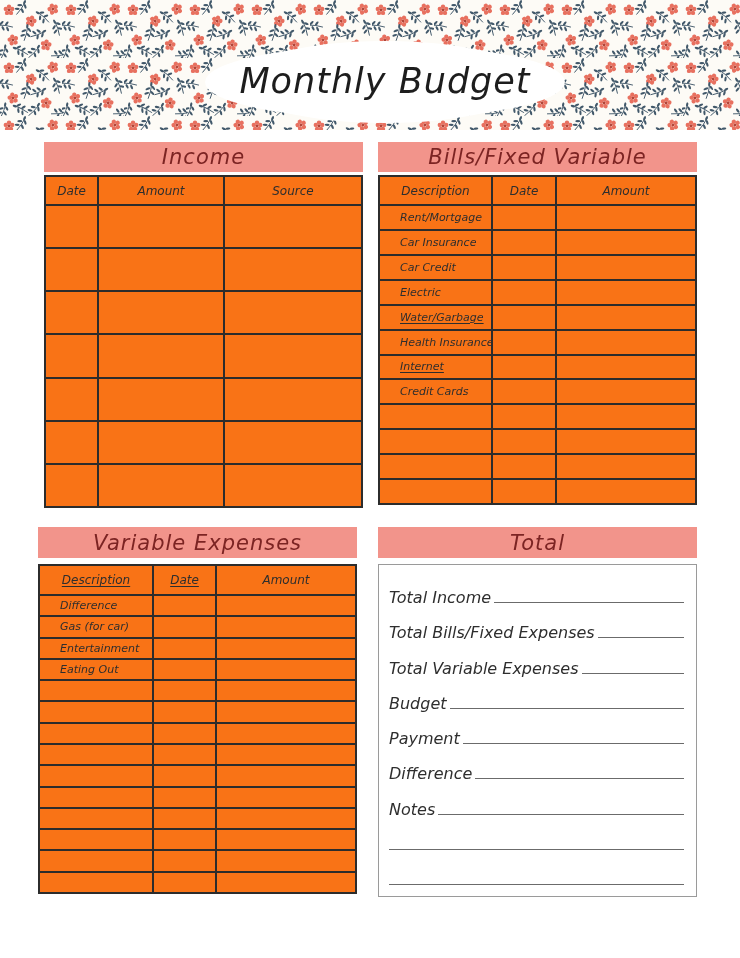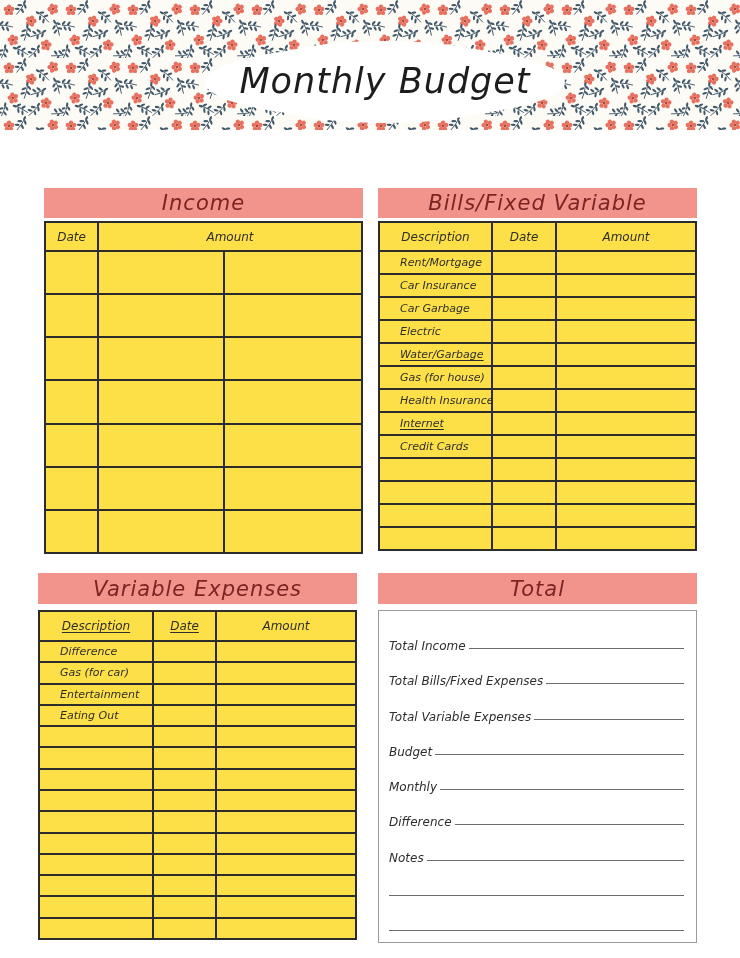--- a/index.html
+++ b/index.html
@@ -30,30 +30,30 @@
     font-style:italic;font-size:35px;color:#1d1d1d;
     letter-spacing:1px;white-space:nowrap;
   }
   .panel{position:absolute;width:319px;}
   .panel-income{left:44px;top:142px;}
   .panel-bills{left:378px;top:142px;}
   .panel-variable{left:38px;top:527px;}
   .panel-total{left:378px;top:527px;border-radius:6px;}
   .bar{
     height:30px;background:var(--bar);
-    display:flex;align-items:center;justify-content:center;margin-top:46px;
+    display:flex;align-items:center;justify-content:center;
   }
   .panel-variable .bar,.panel-total .bar{height:31px;}
   .bar span{
     font-style:italic;font-size:21px;color:var(--bar-text);
     letter-spacing:1px;white-space:nowrap;
   }
   .grid{
     margin-top:3px;border:2px solid var(--line);
-    display:flex;flex-direction:column;background:#fde047;
+    display:flex;flex-direction:column;background:#f97316;
   }
   #income-table{height:333px;}
   #bills-table{height:330px;}
   #variable-table{height:330px;margin-top:6px;}
   .trow{display:flex;flex:1;border-bottom:2px solid var(--line);min-height:0;}
   .trow:last-child{border-bottom:none;}
   .thead{flex:none;height:29px;}
   #variable-table .thead{height:30px;}
   .tcell{
     border-right:2px solid var(--line);
@@ -69,21 +69,21 @@
   #bills-table .tcell:nth-child(2){width:64px;}
   #variable-table .tcell:nth-child(1){width:114px;}
   #variable-table .tcell:nth-child(2){width:63px;}
   .total-box{
     margin-top:6px;height:333px;border:1px solid var(--box-border);
     background:#fff;padding:8px 12px 6px 10px;
     display:flex;flex-direction:column;
   }
   .tf{flex:1;display:flex;align-items:flex-end;min-height:0;}
   .tf-label{
-    font-style:italic;font-size:12px;color:var(--ink);
+    font-style:italic;font-size:16px;color:var(--ink);
     white-space:nowrap;padding-right:3px;margin-bottom:1px;text-align:right;
   }
   .tf-line{flex:1;border-bottom:1px solid var(--thin-line);margin-bottom:5px;}
 </style>
 </head>
 <body>
 
 <div class="page">
 
   <div class="floral-band">
@@ -132,20 +132,21 @@
   </div>
 
   <section class="panel panel-income">
     <div class="bar">
       <span>Income</span>
     </div>
     <div class="grid" id="income-table">
         <div class="trow thead">
           <div class="tcell hcell">Date</div>
           <div class="tcell hcell">Amount</div>
+          <div class="tcell hcell">Source</div>
         </div>
         <div class="trow">
           <div class="tcell"></div>
           <div class="tcell"></div>
           <div class="tcell"></div>
         </div>
         <div class="trow">
           <div class="tcell"></div>
           <div class="tcell"></div>
           <div class="tcell"></div>
@@ -192,36 +193,31 @@
           <div class="tcell lbl">Rent/Mortgage</div>
           <div class="tcell"></div>
           <div class="tcell"></div>
         </div>
         <div class="trow">
           <div class="tcell lbl">Car Insurance</div>
           <div class="tcell"></div>
           <div class="tcell"></div>
         </div>
         <div class="trow">
-          <div class="tcell lbl">Car Garbage</div>
+          <div class="tcell lbl">Car Credit</div>
           <div class="tcell"></div>
           <div class="tcell"></div>
         </div>
         <div class="trow">
           <div class="tcell lbl">Electric</div>
           <div class="tcell"></div>
           <div class="tcell"></div>
         </div>
         <div class="trow">
           <div class="tcell lbl u">Water/Garbage</div>
-          <div class="tcell"></div>
-          <div class="tcell"></div>
-        </div>
-        <div class="trow">
-          <div class="tcell lbl">Gas (for house)</div>
           <div class="tcell"></div>
           <div class="tcell"></div>
         </div>
         <div class="trow">
           <div class="tcell lbl">Health Insurance</div>
           <div class="tcell"></div>
           <div class="tcell"></div>
         </div>
         <div class="trow">
           <div class="tcell lbl u">Internet</div>
@@ -354,21 +350,21 @@
         </div>
         <div class="tf">
           <span class="tf-label">Total Variable Expenses</span>
           <span class="tf-line"></span>
         </div>
         <div class="tf">
           <span class="tf-label">Budget</span>
           <span class="tf-line"></span>
         </div>
         <div class="tf">
-          <span class="tf-label">Monthly</span>
+          <span class="tf-label">Payment</span>
           <span class="tf-line"></span>
         </div>
         <div class="tf">
           <span class="tf-label">Difference</span>
           <span class="tf-line"></span>
         </div>
         <div class="tf">
           <span class="tf-label">Notes</span>
           <span class="tf-line"></span>
         </div>

